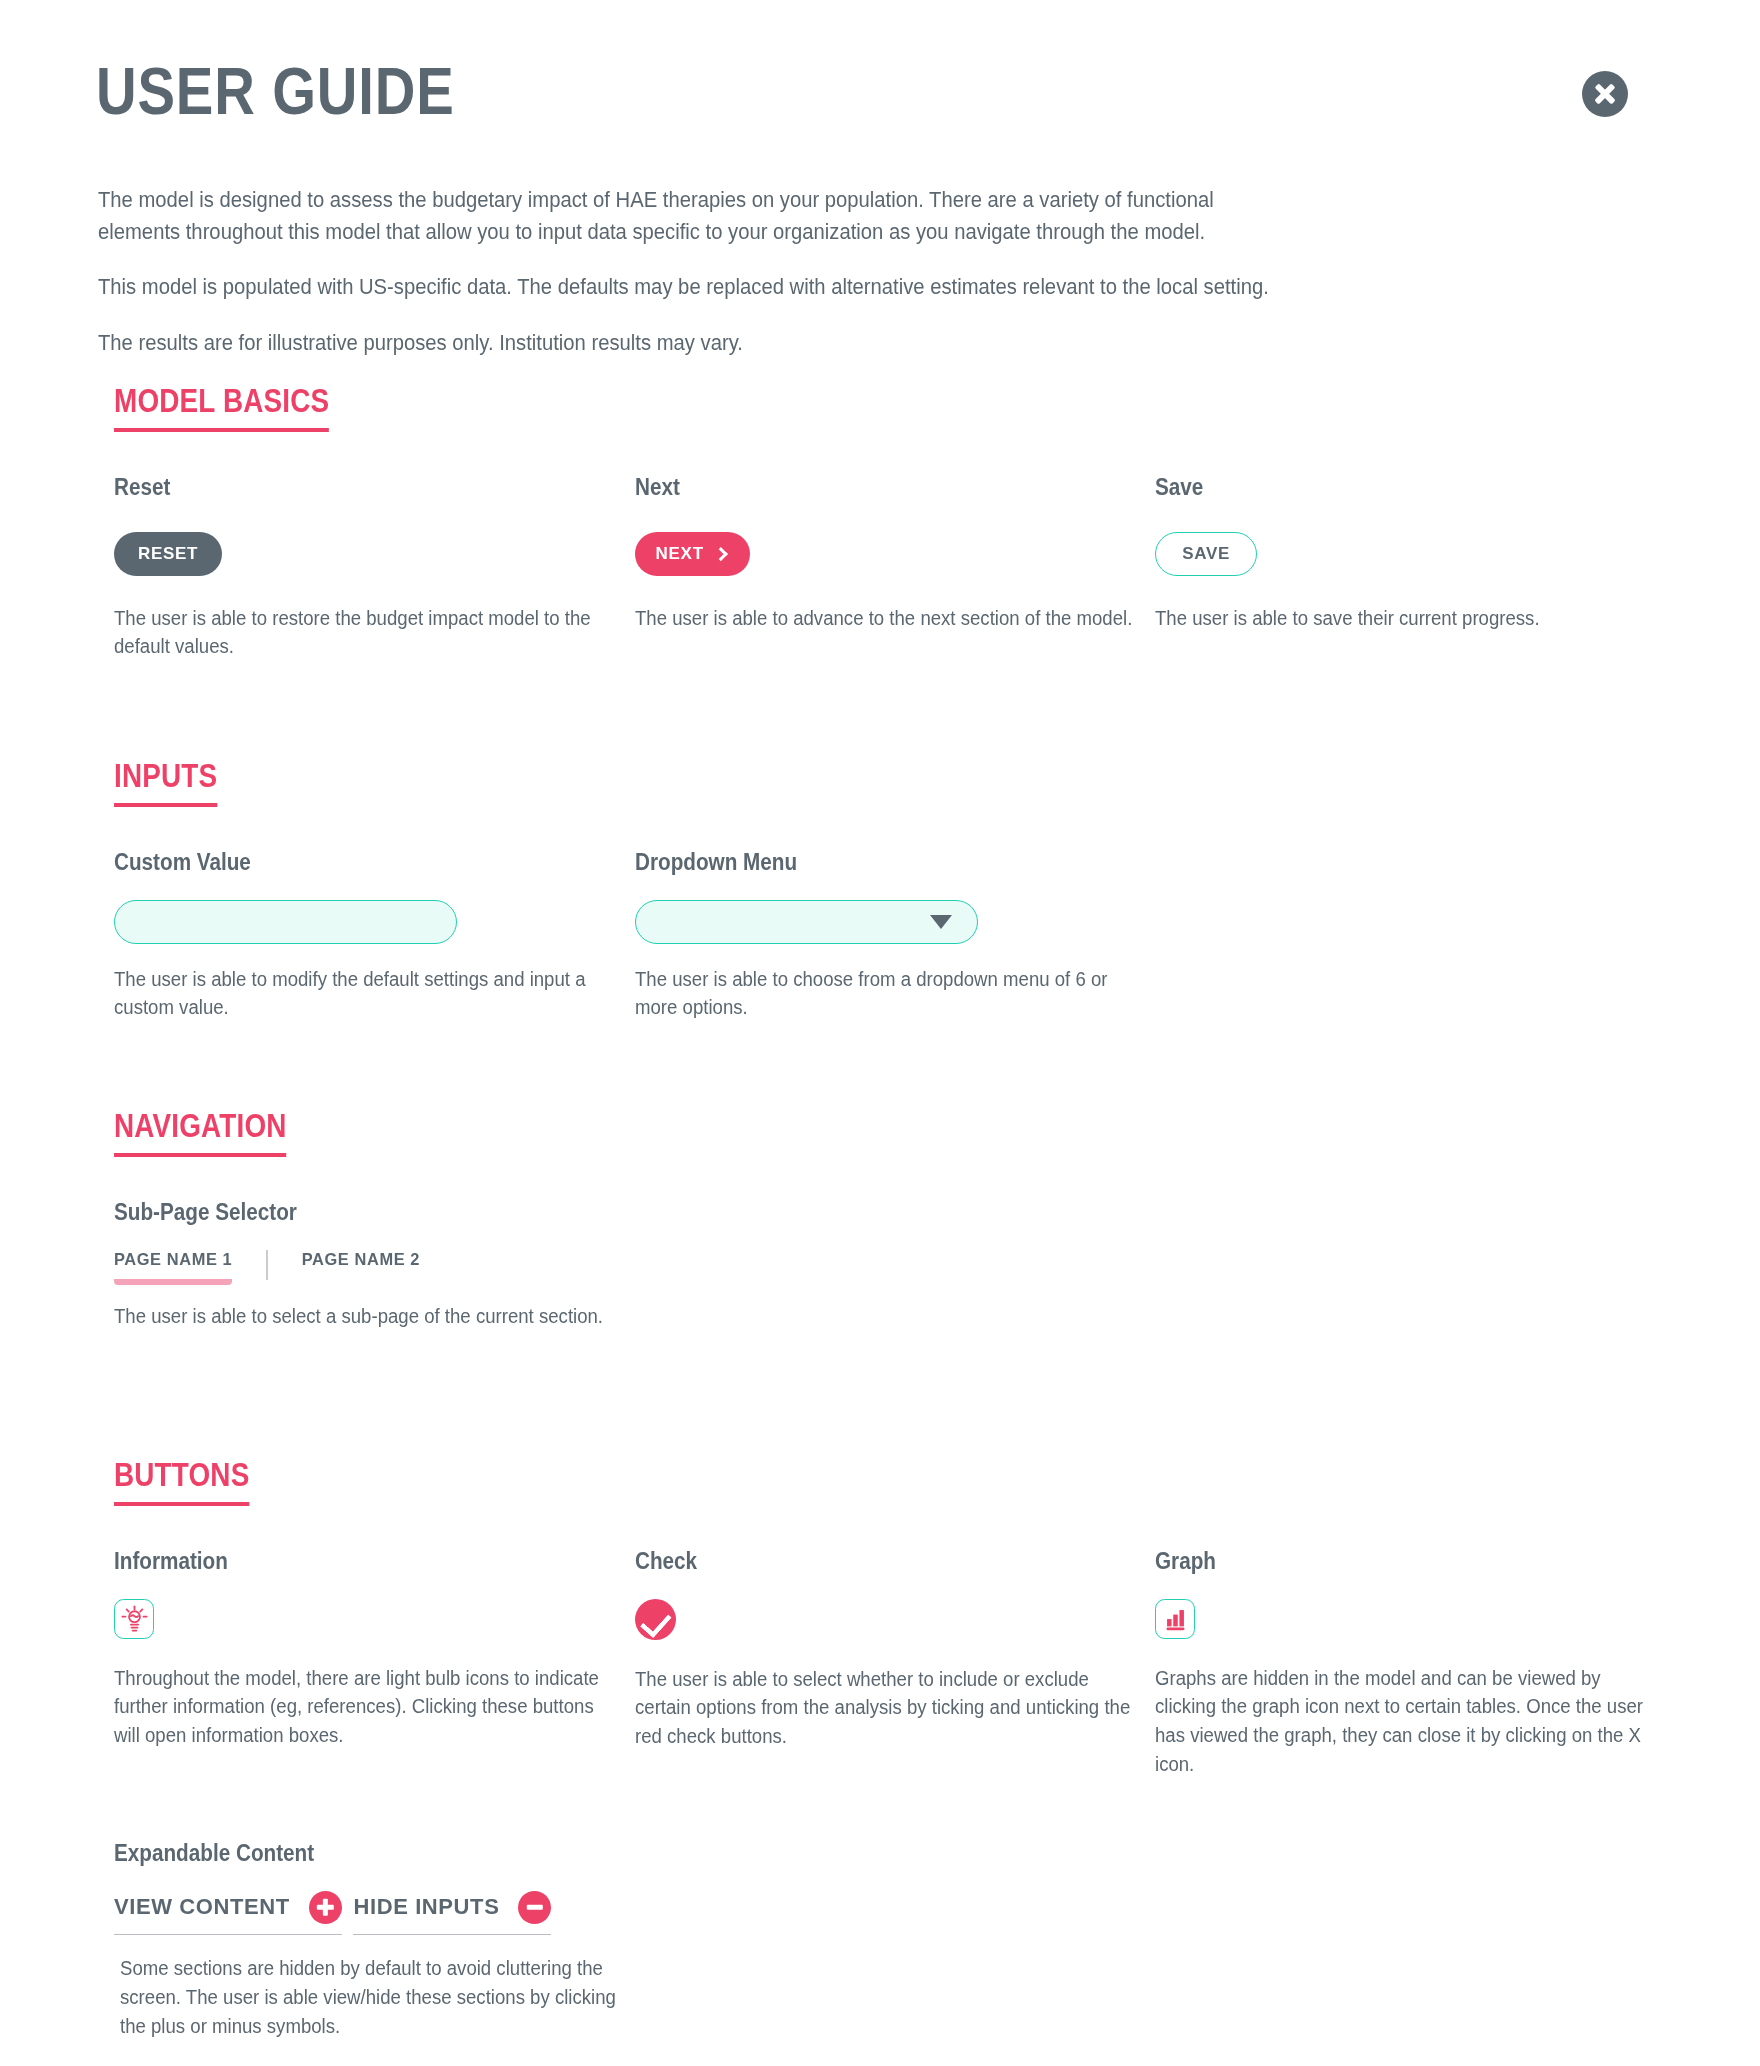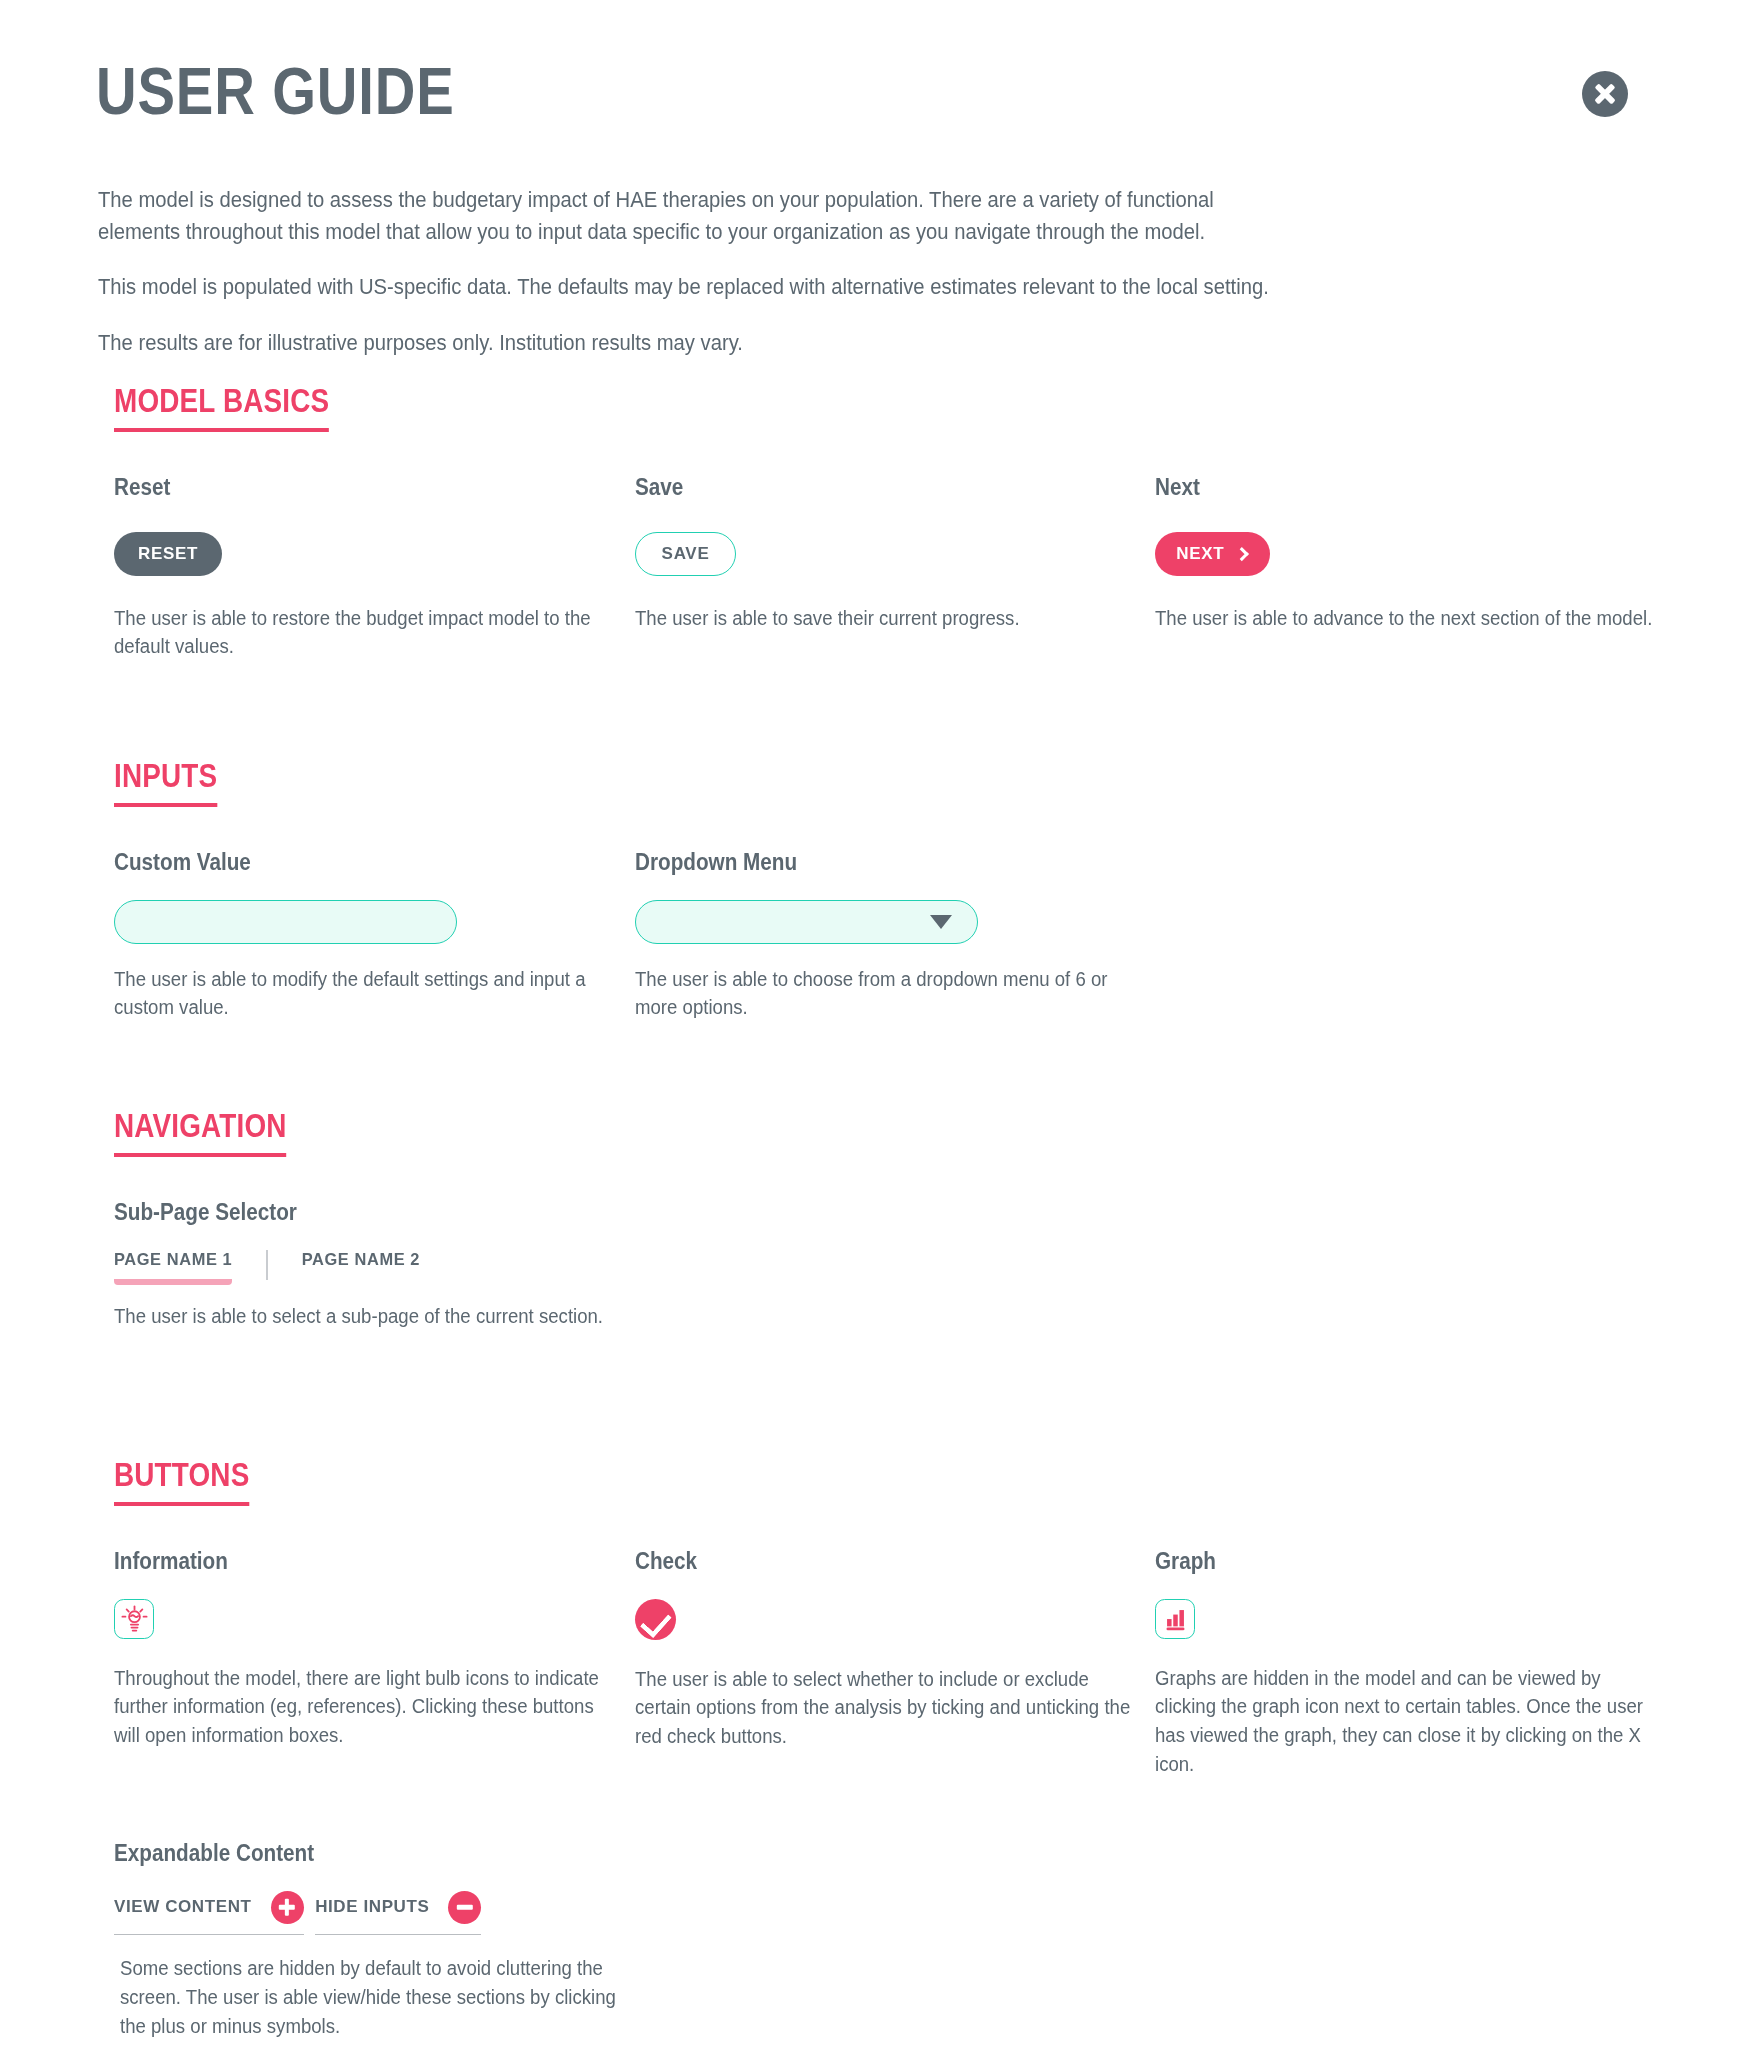--- a/index.html
+++ b/index.html
@@ -236,21 +236,21 @@
 
   
   .expand-row{display:flex;gap:11.6px;margin-bottom:19px;}
   .expand-item{
     display:flex;align-items:center;gap:19px;
     border-bottom:1.9px solid var(--rule);
     padding-bottom:10.6px;
     cursor:pointer;
   }
   .expand-label{
-    font-size:17px;font-weight:700;letter-spacing:0.6px;
+    font-size:22px;font-weight:700;letter-spacing:0.6px;
     color:var(--slate);white-space:nowrap;
   }
   .circ{
     width:33px;height:33px;border-radius:50%;
     background:var(--pink);position:relative;flex:0 0 auto;
   }
   .circ .h{
     position:absolute;left:50%;top:50%;
     width:16.4px;height:4.3px;background:#fff;border-radius:1px;
     transform:translate(-50%,-50%);
@@ -279,37 +279,37 @@
 
   <div class="section" style="top:381px;">
     <div class="sec-title">MODEL BASICS</div>
     <div class="cols">
       <div class="col">
         <div class="sub-title">Reset</div>
         <div class="btn-row">
           <div class="btn btn-reset">RESET</div>
         </div>
         <div class="desc">The user is able to restore the budget impact model to the default values.</div>
-      </div>
-      <div class="col">
-        <div class="sub-title">Save</div>
-        <div class="btn-row">
-          <div class="btn btn-save">SAVE</div>
-        </div>
-        <div class="desc">The user is able to save their current progress.</div>
       </div>
       <div class="col">
         <div class="sub-title">Next</div>
         <div class="btn-row">
           <div class="btn btn-next">
             <span>NEXT</span>
             <span class="chev"></span>
           </div>
         </div>
         <div class="desc">The user is able to advance to the next section of the model.</div>
+      </div>
+      <div class="col">
+        <div class="sub-title">Save</div>
+        <div class="btn-row">
+          <div class="btn btn-save">SAVE</div>
+        </div>
+        <div class="desc">The user is able to save their current progress.</div>
       </div>
     </div>
   </div>
 
   <div class="section" style="top:756px;">
     <div class="sec-title">INPUTS</div>
     <div class="cols">
       <div class="col">
         <div class="sub-title">Custom Value</div>
         <div class="field"></div>

